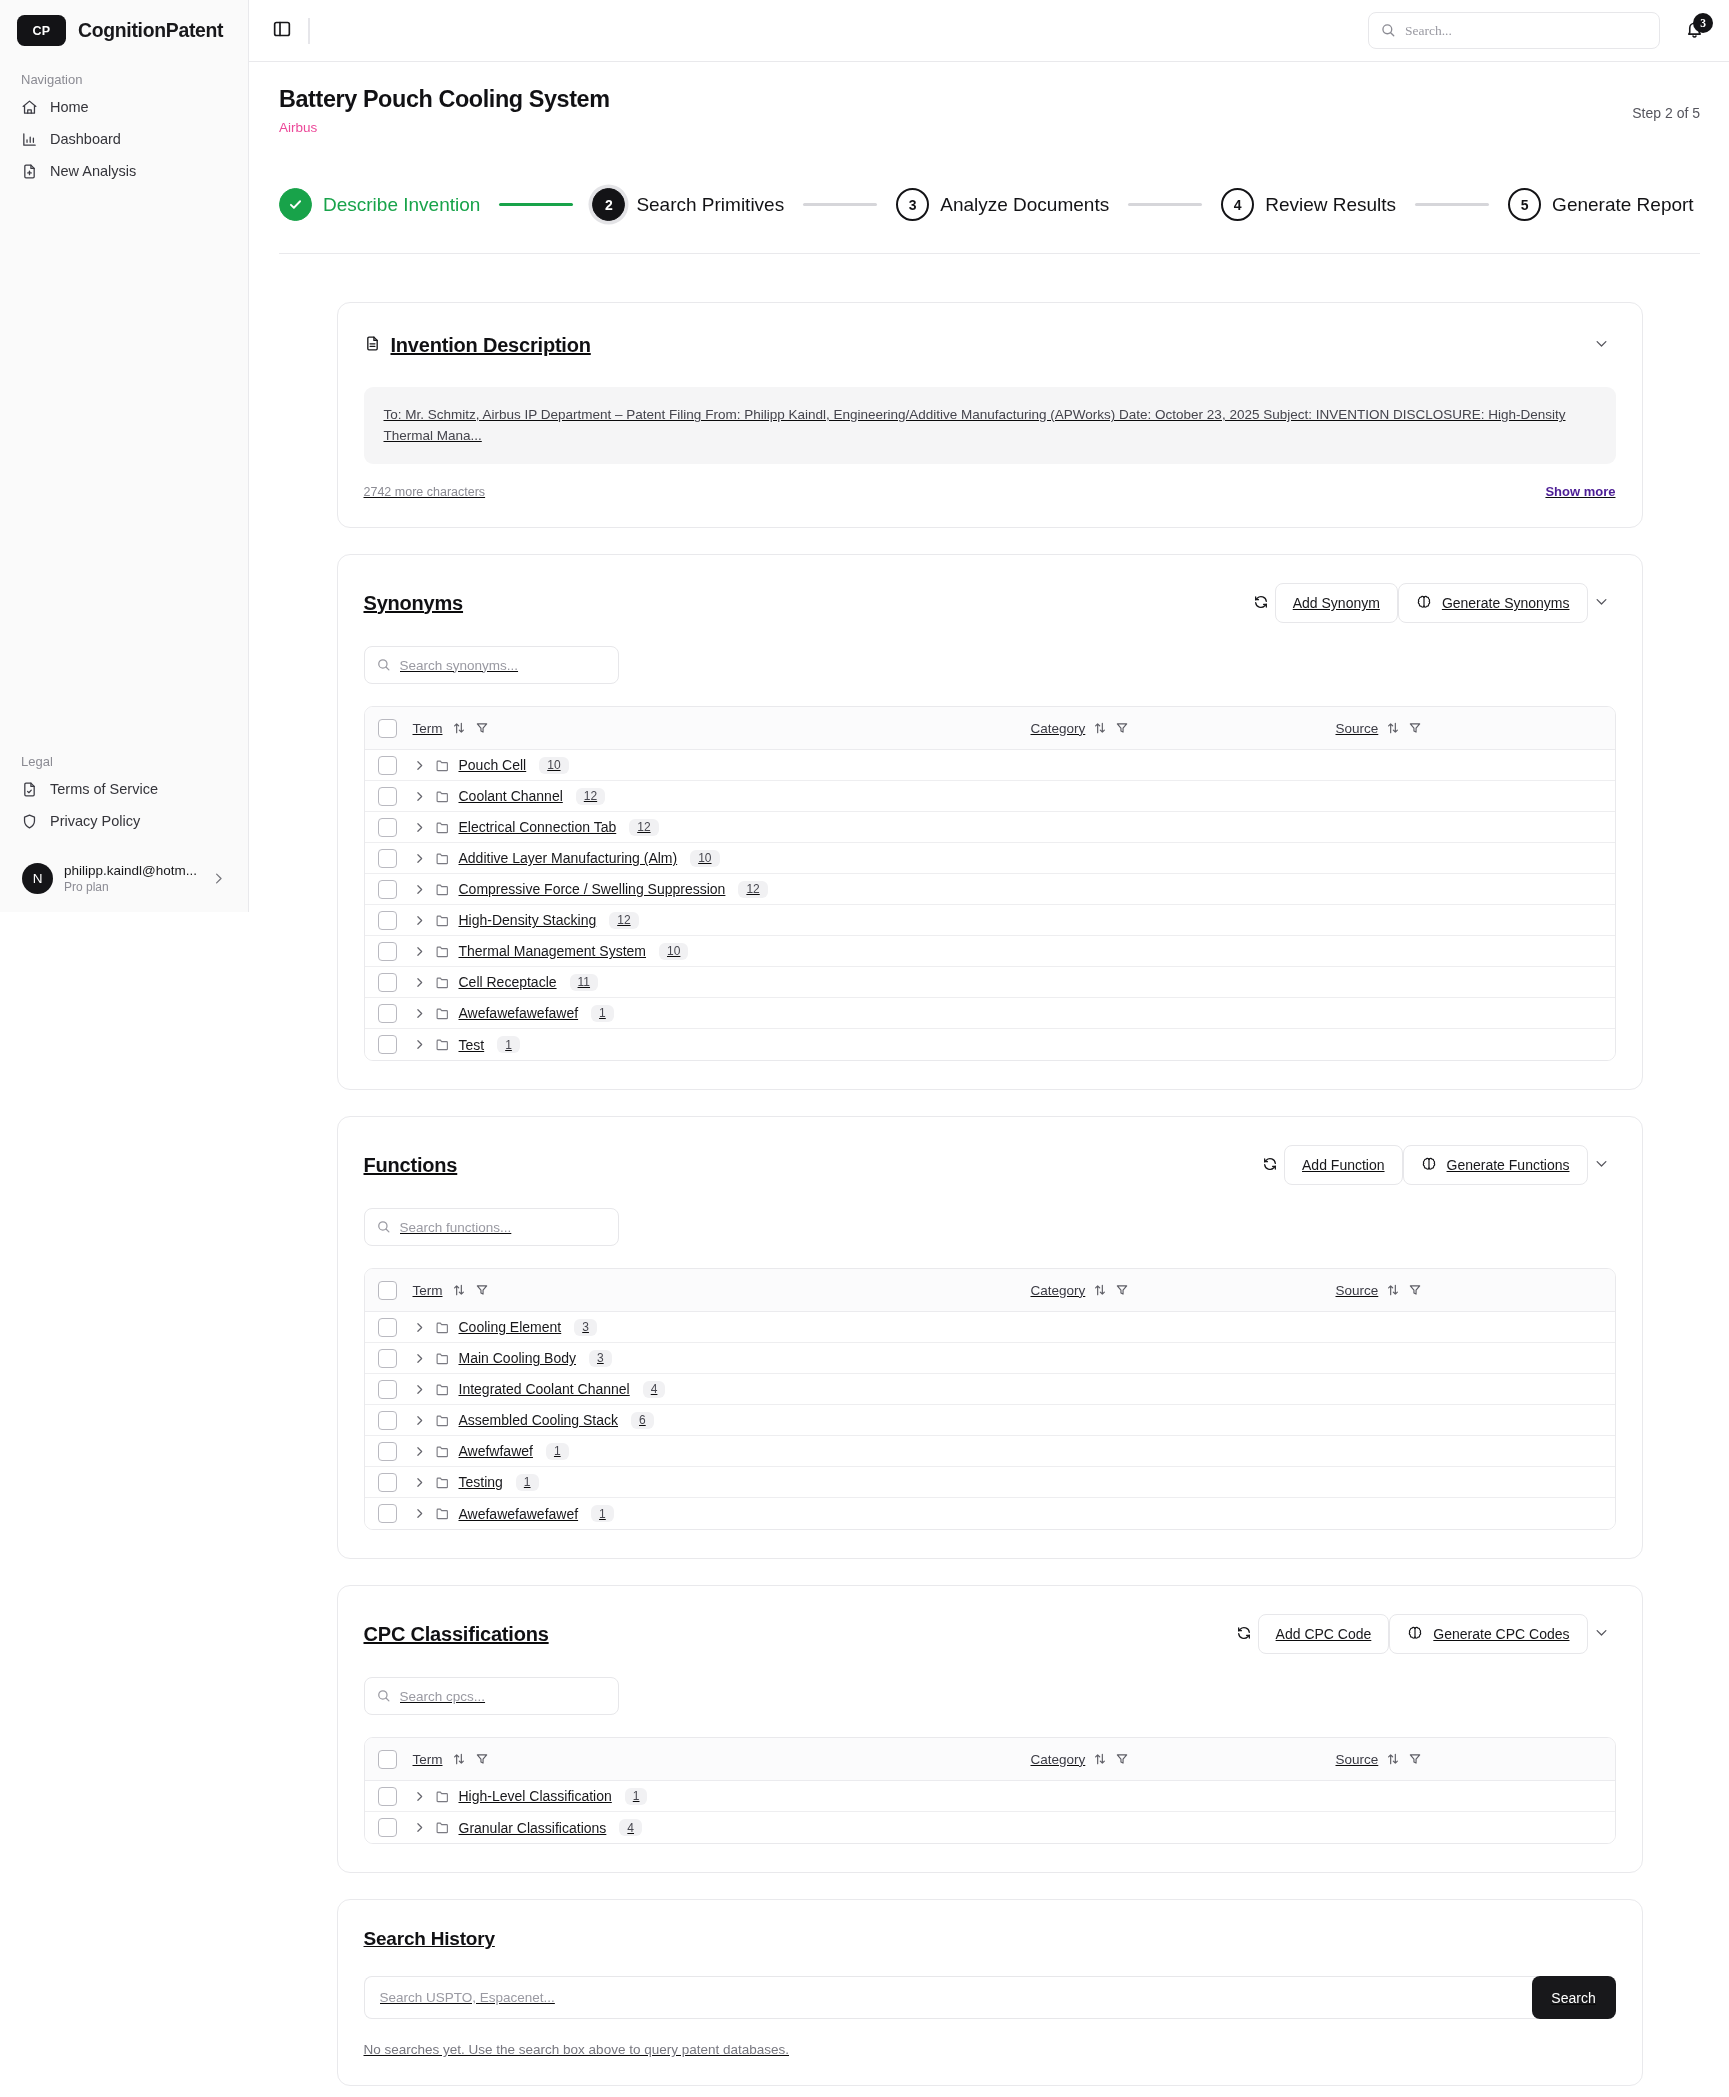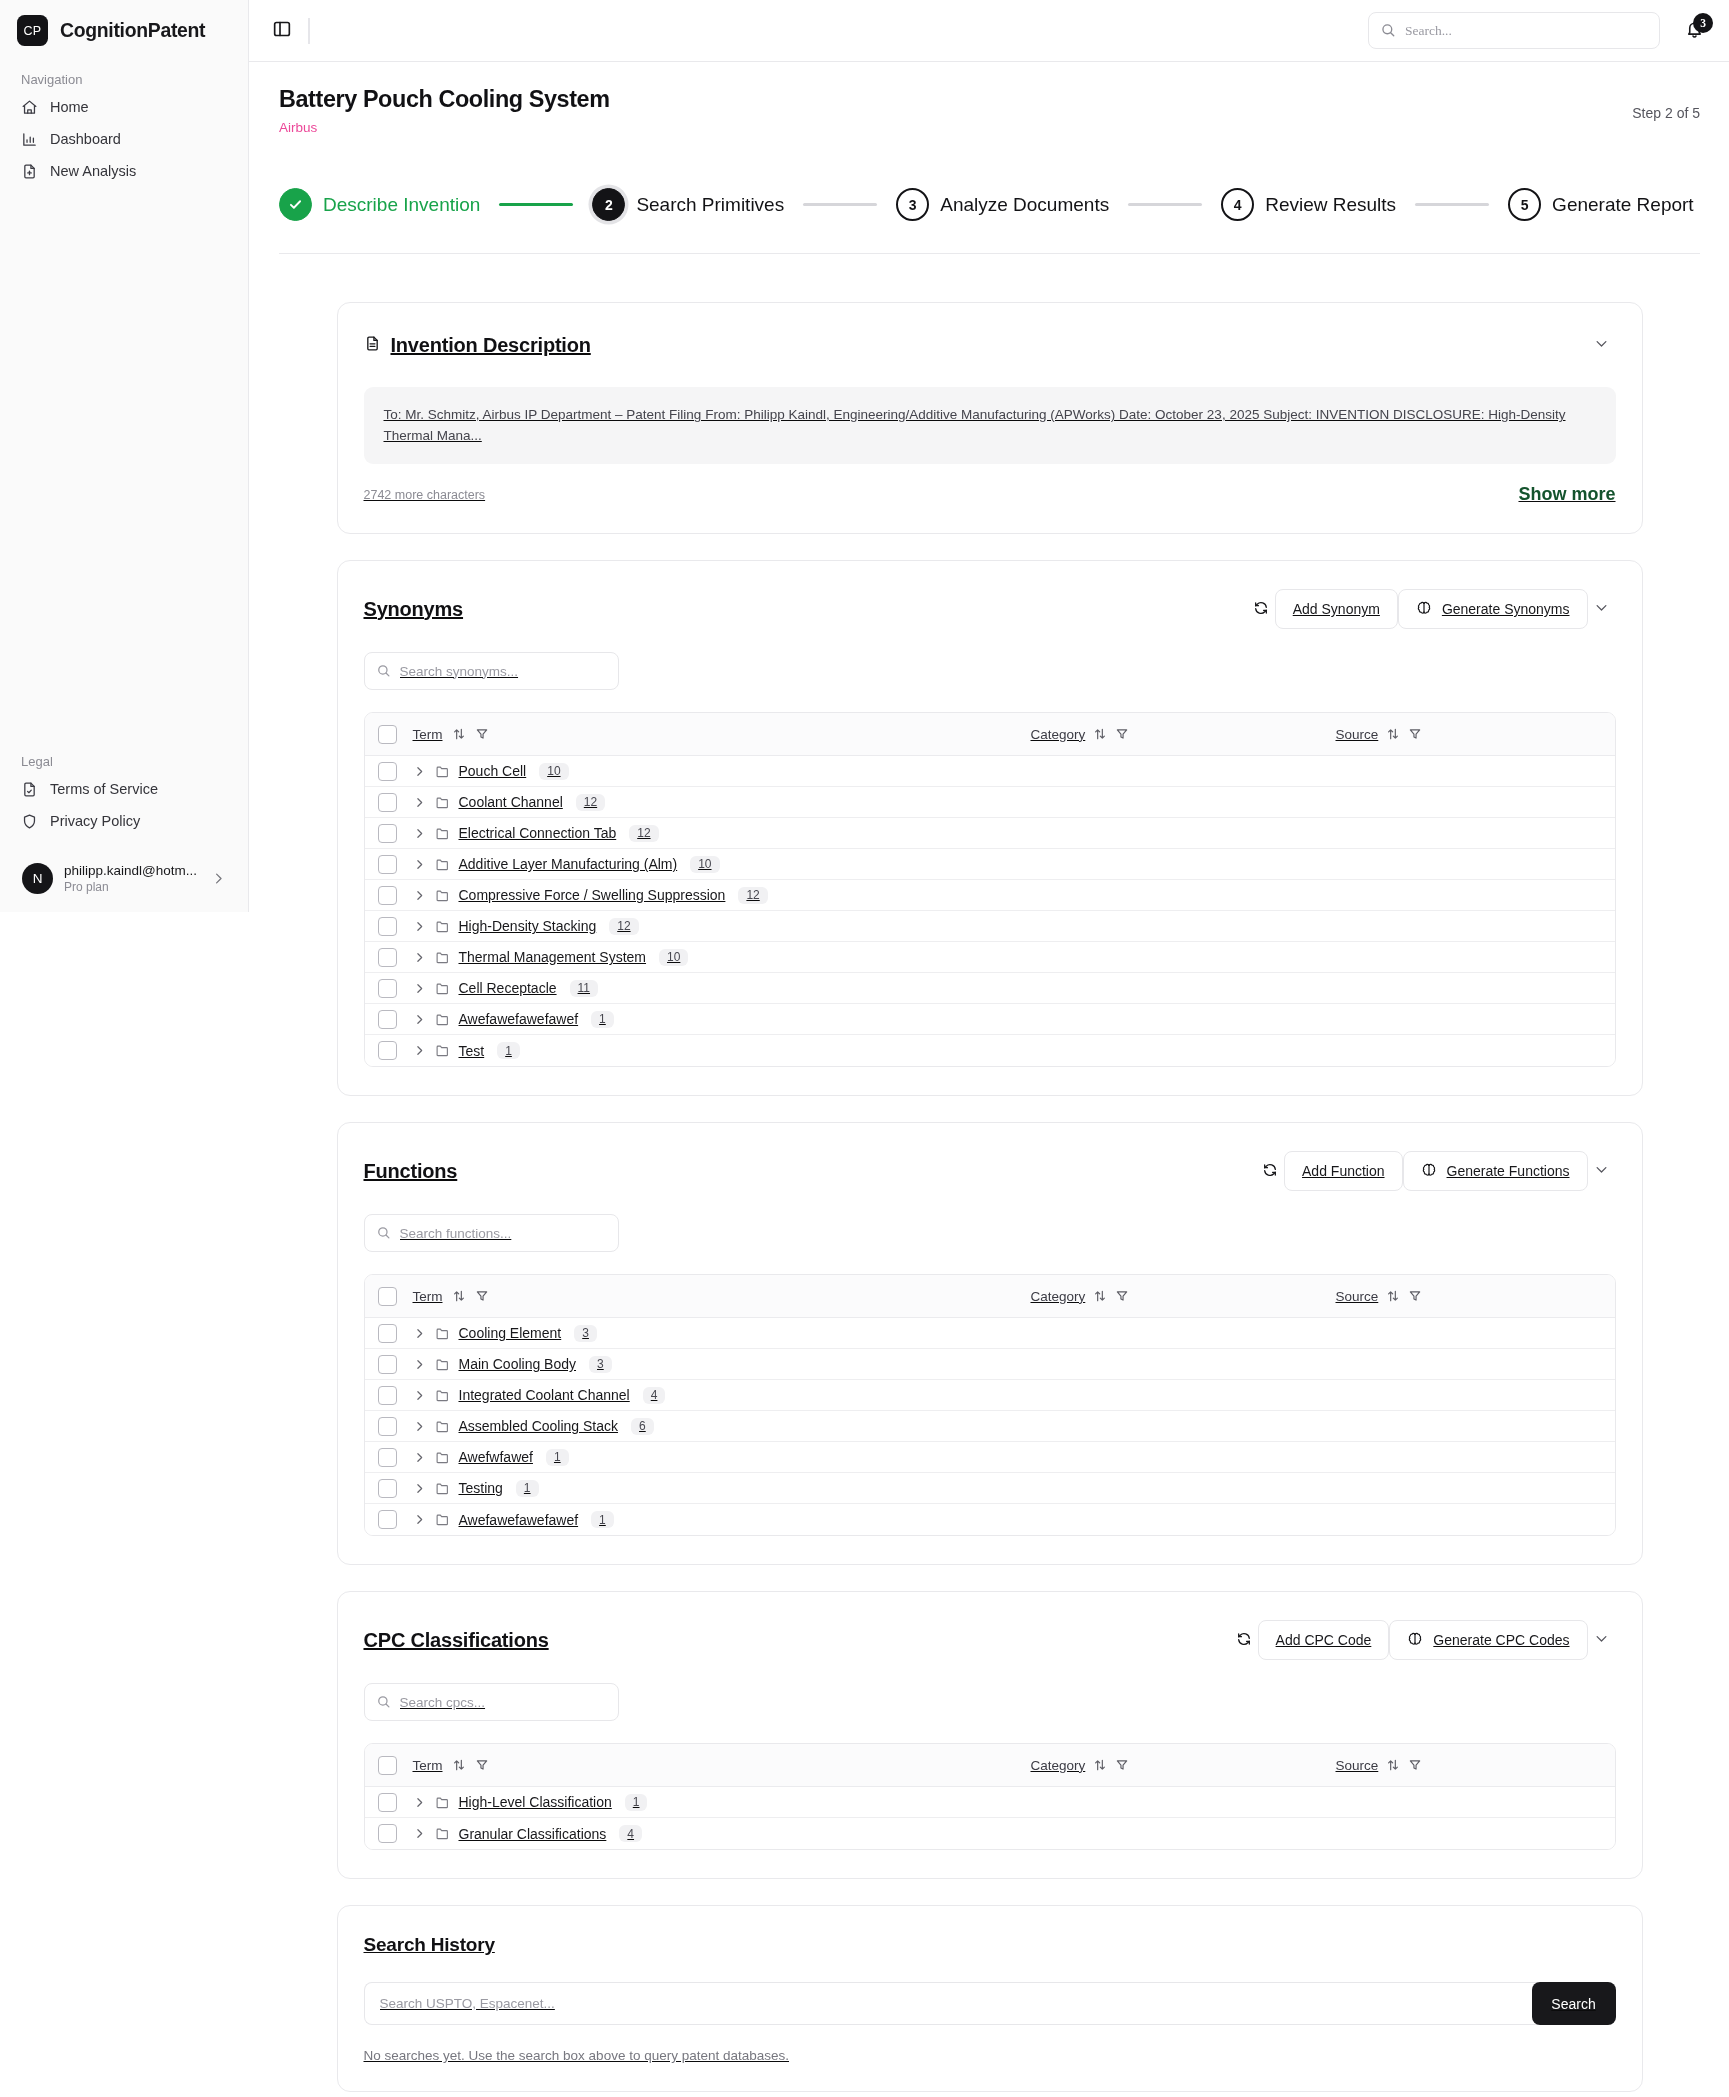--- a/index.html
+++ b/index.html
@@ -16,23 +16,23 @@
   
   .sidebar {
     width: 249px; flex: 0 0 249px;
     background: #fafafa;
     border-right: 1.5px solid #e9e9ec;
     position: relative;
     height: 912px;
   }
   .brand { display: flex; align-items: center; gap: 12px; padding: 15px 17px 0 17px; }
   .brand-logo {
-    width: 31px; height: 31px; border-radius: 7.5px; background: #131316;
+    width: 49px; height: 31px; border-radius: 7.5px; background: #131316;
     color: #fff; display: flex; align-items: center; justify-content: center;
-    font-size: 12.5px; font-weight: 400; letter-spacing: 0.2px;
+    font-size: 12.5px; font-weight: 700; letter-spacing: 0.2px;
   }
   .brand-name { font-size: 19.4px; font-weight: 600; letter-spacing: -0.3px; color: #18181b; }
 
   .nav-group-label {
     font-size: 13px; color: #8b8b93; padding: 26px 0 4px 21px; font-weight: 400;
   }
   .nav-item {
     display: flex; align-items: center; gap: 12px;
     padding: 7.5px 0 7.5px 21px; font-size: 14.5px; color: #34343a; cursor: pointer;
   }
@@ -133,21 +133,21 @@
     font-size: 14px; font-weight: 500; color: #18181b; padding: 0 17px; cursor: pointer;
     display: flex; align-items: center; gap: 10px; font-family: inherit; white-space: nowrap;
   }
 
   .desc-box {
     margin-top: 28px; background: #f5f5f6; border-radius: 9px;
     padding: 18px 20px; font-size: 13.5px; line-height: 1.52; color: #44444c;
   }
   .desc-foot { display: flex; align-items: center; margin-top: 20px; }
   .desc-count { font-size: 12.5px; color: #8b8b93; }
-  .show-more { margin-left: auto; font-size: 18px; font-weight: 600; color: #14532d; cursor: pointer; background: none; border: 0; font-family: inherit; }
+  .show-more { margin-left: auto; font-size: 13px; font-weight: 600; color: #4c1d95; cursor: pointer; background: none; border: 0; font-family: inherit; }
 
   
   .card-search {
     margin-top: 23px; width: 255px; height: 38px; border: 1.5px solid #e7e7ea;
     border-radius: 8px; display: flex; align-items: center; gap: 9px; padding: 0 11px;
   }
   .card-search input { border: 0; outline: 0; font-size: 13.5px; width: 100%; font-family: inherit; background: transparent; color: #18181b; }
   .card-search input::placeholder { color: #9a9aa2; }
 
   

